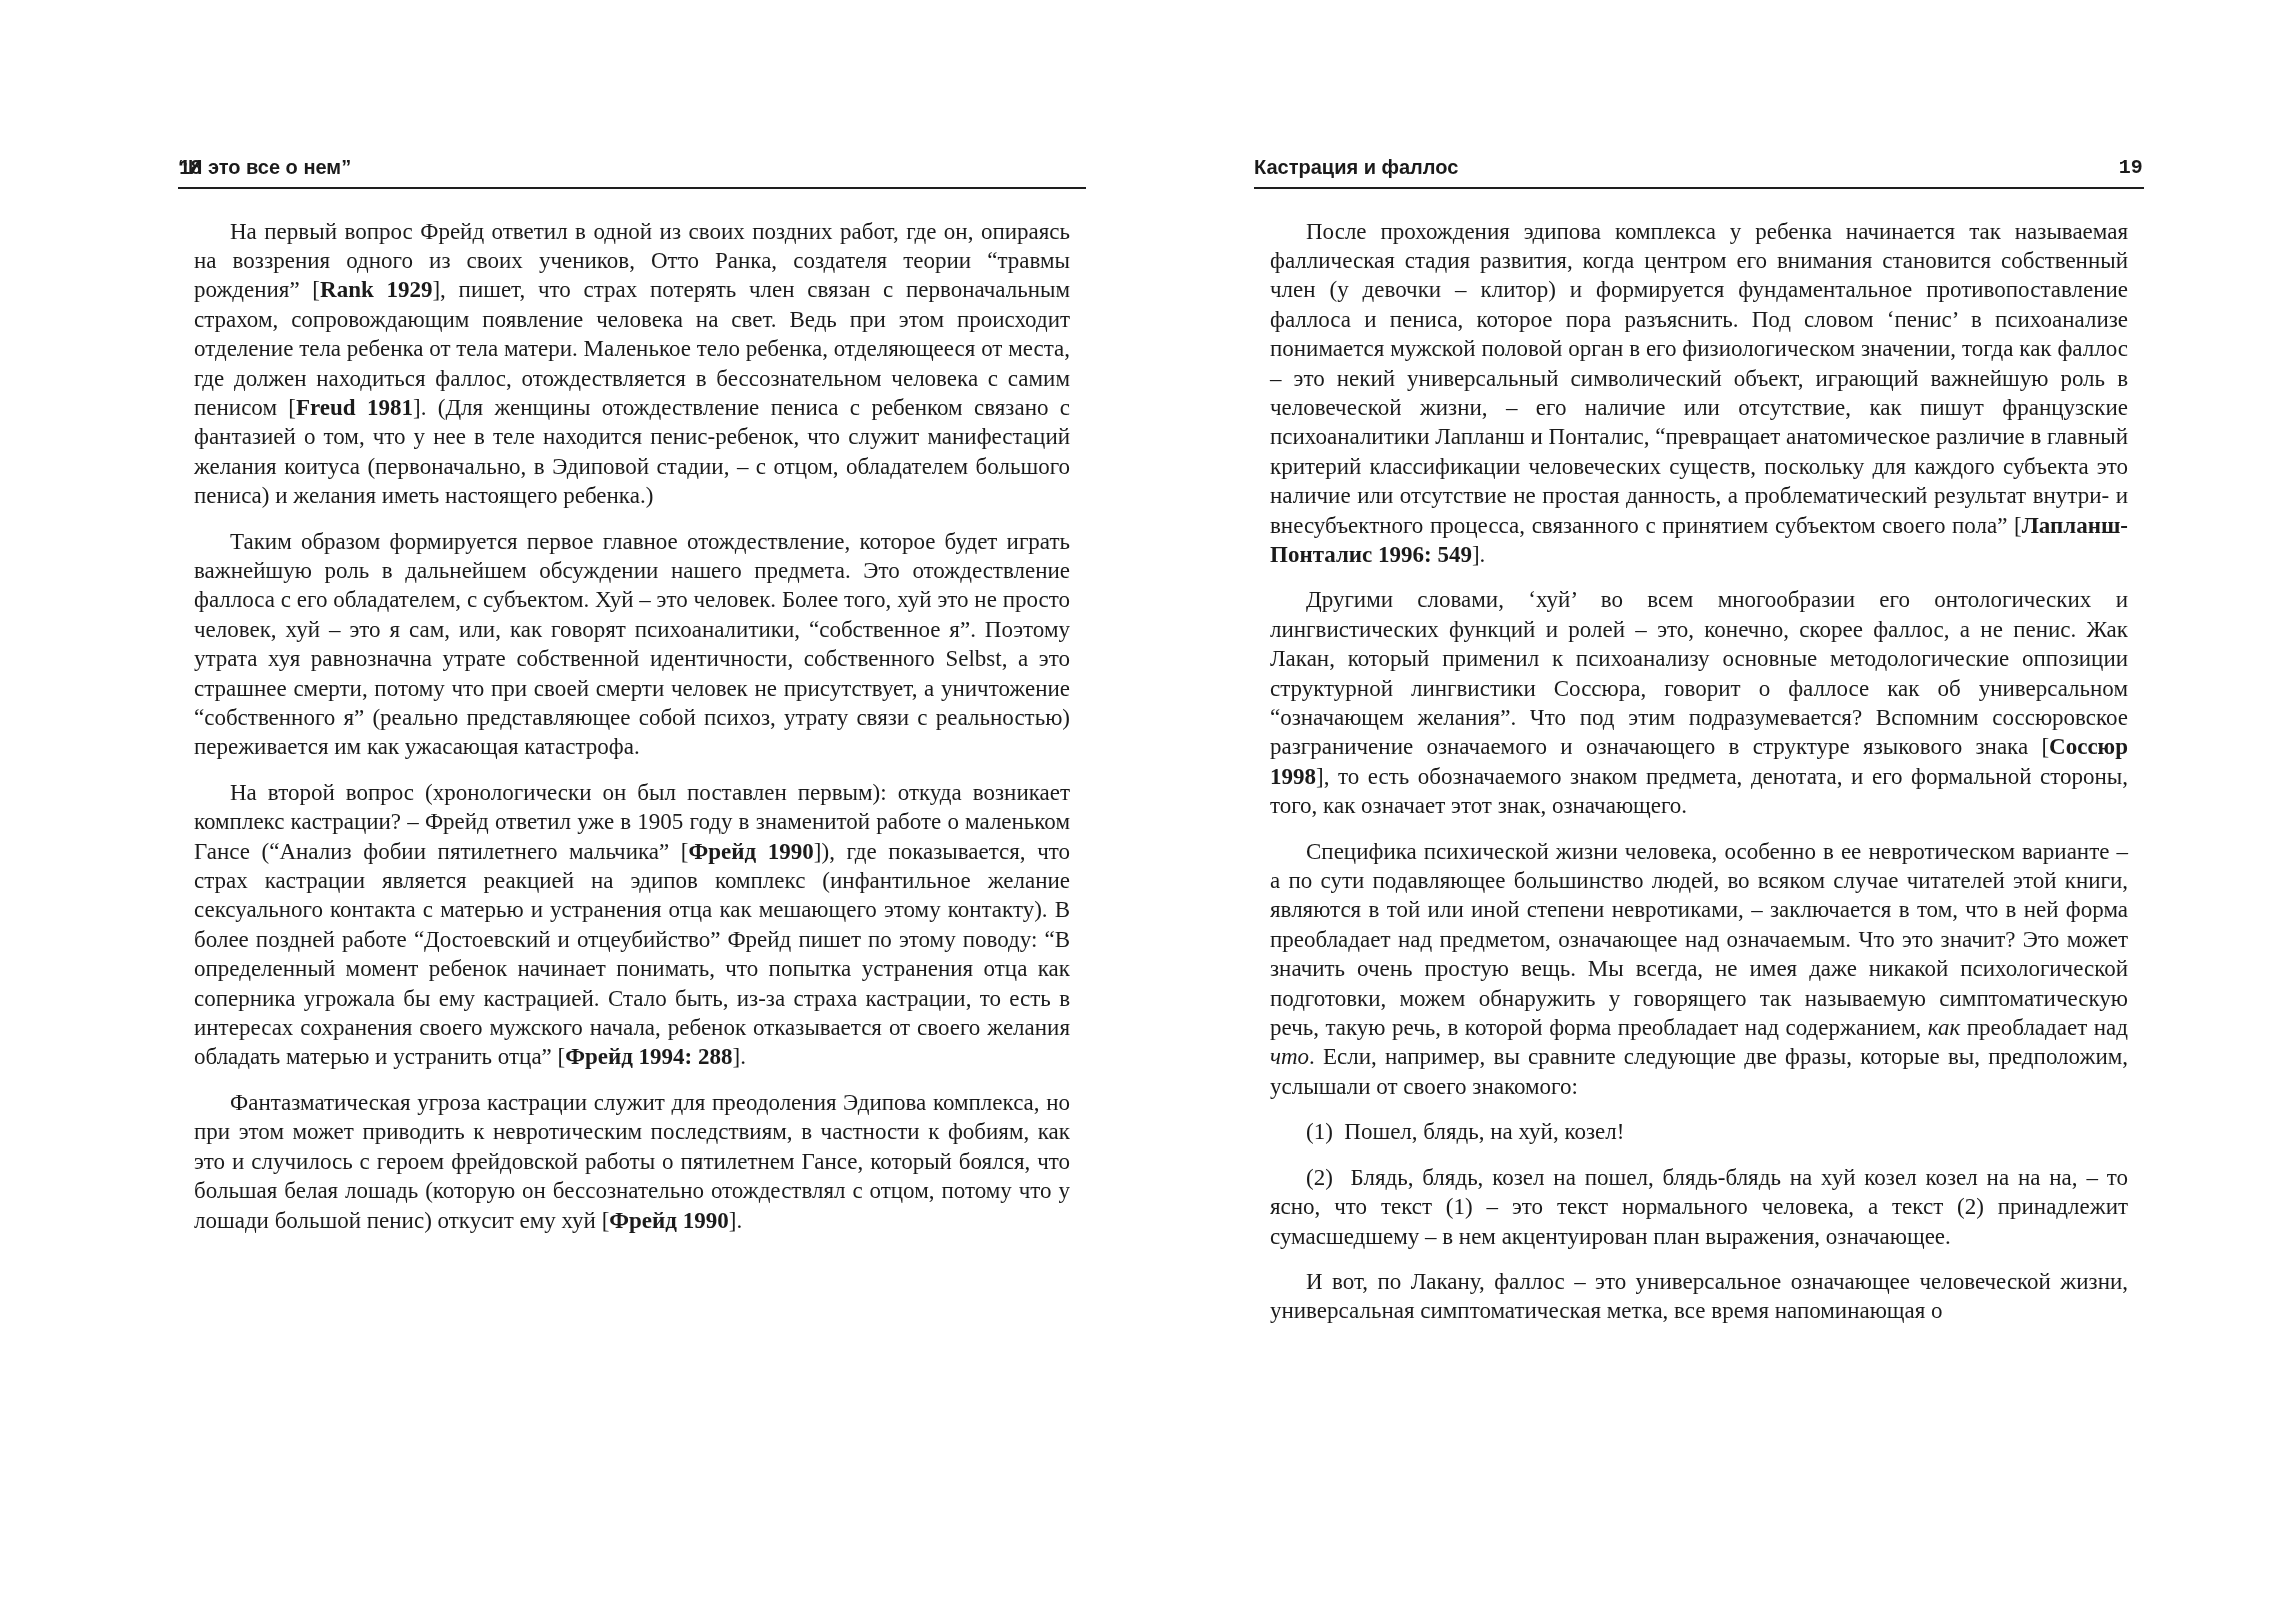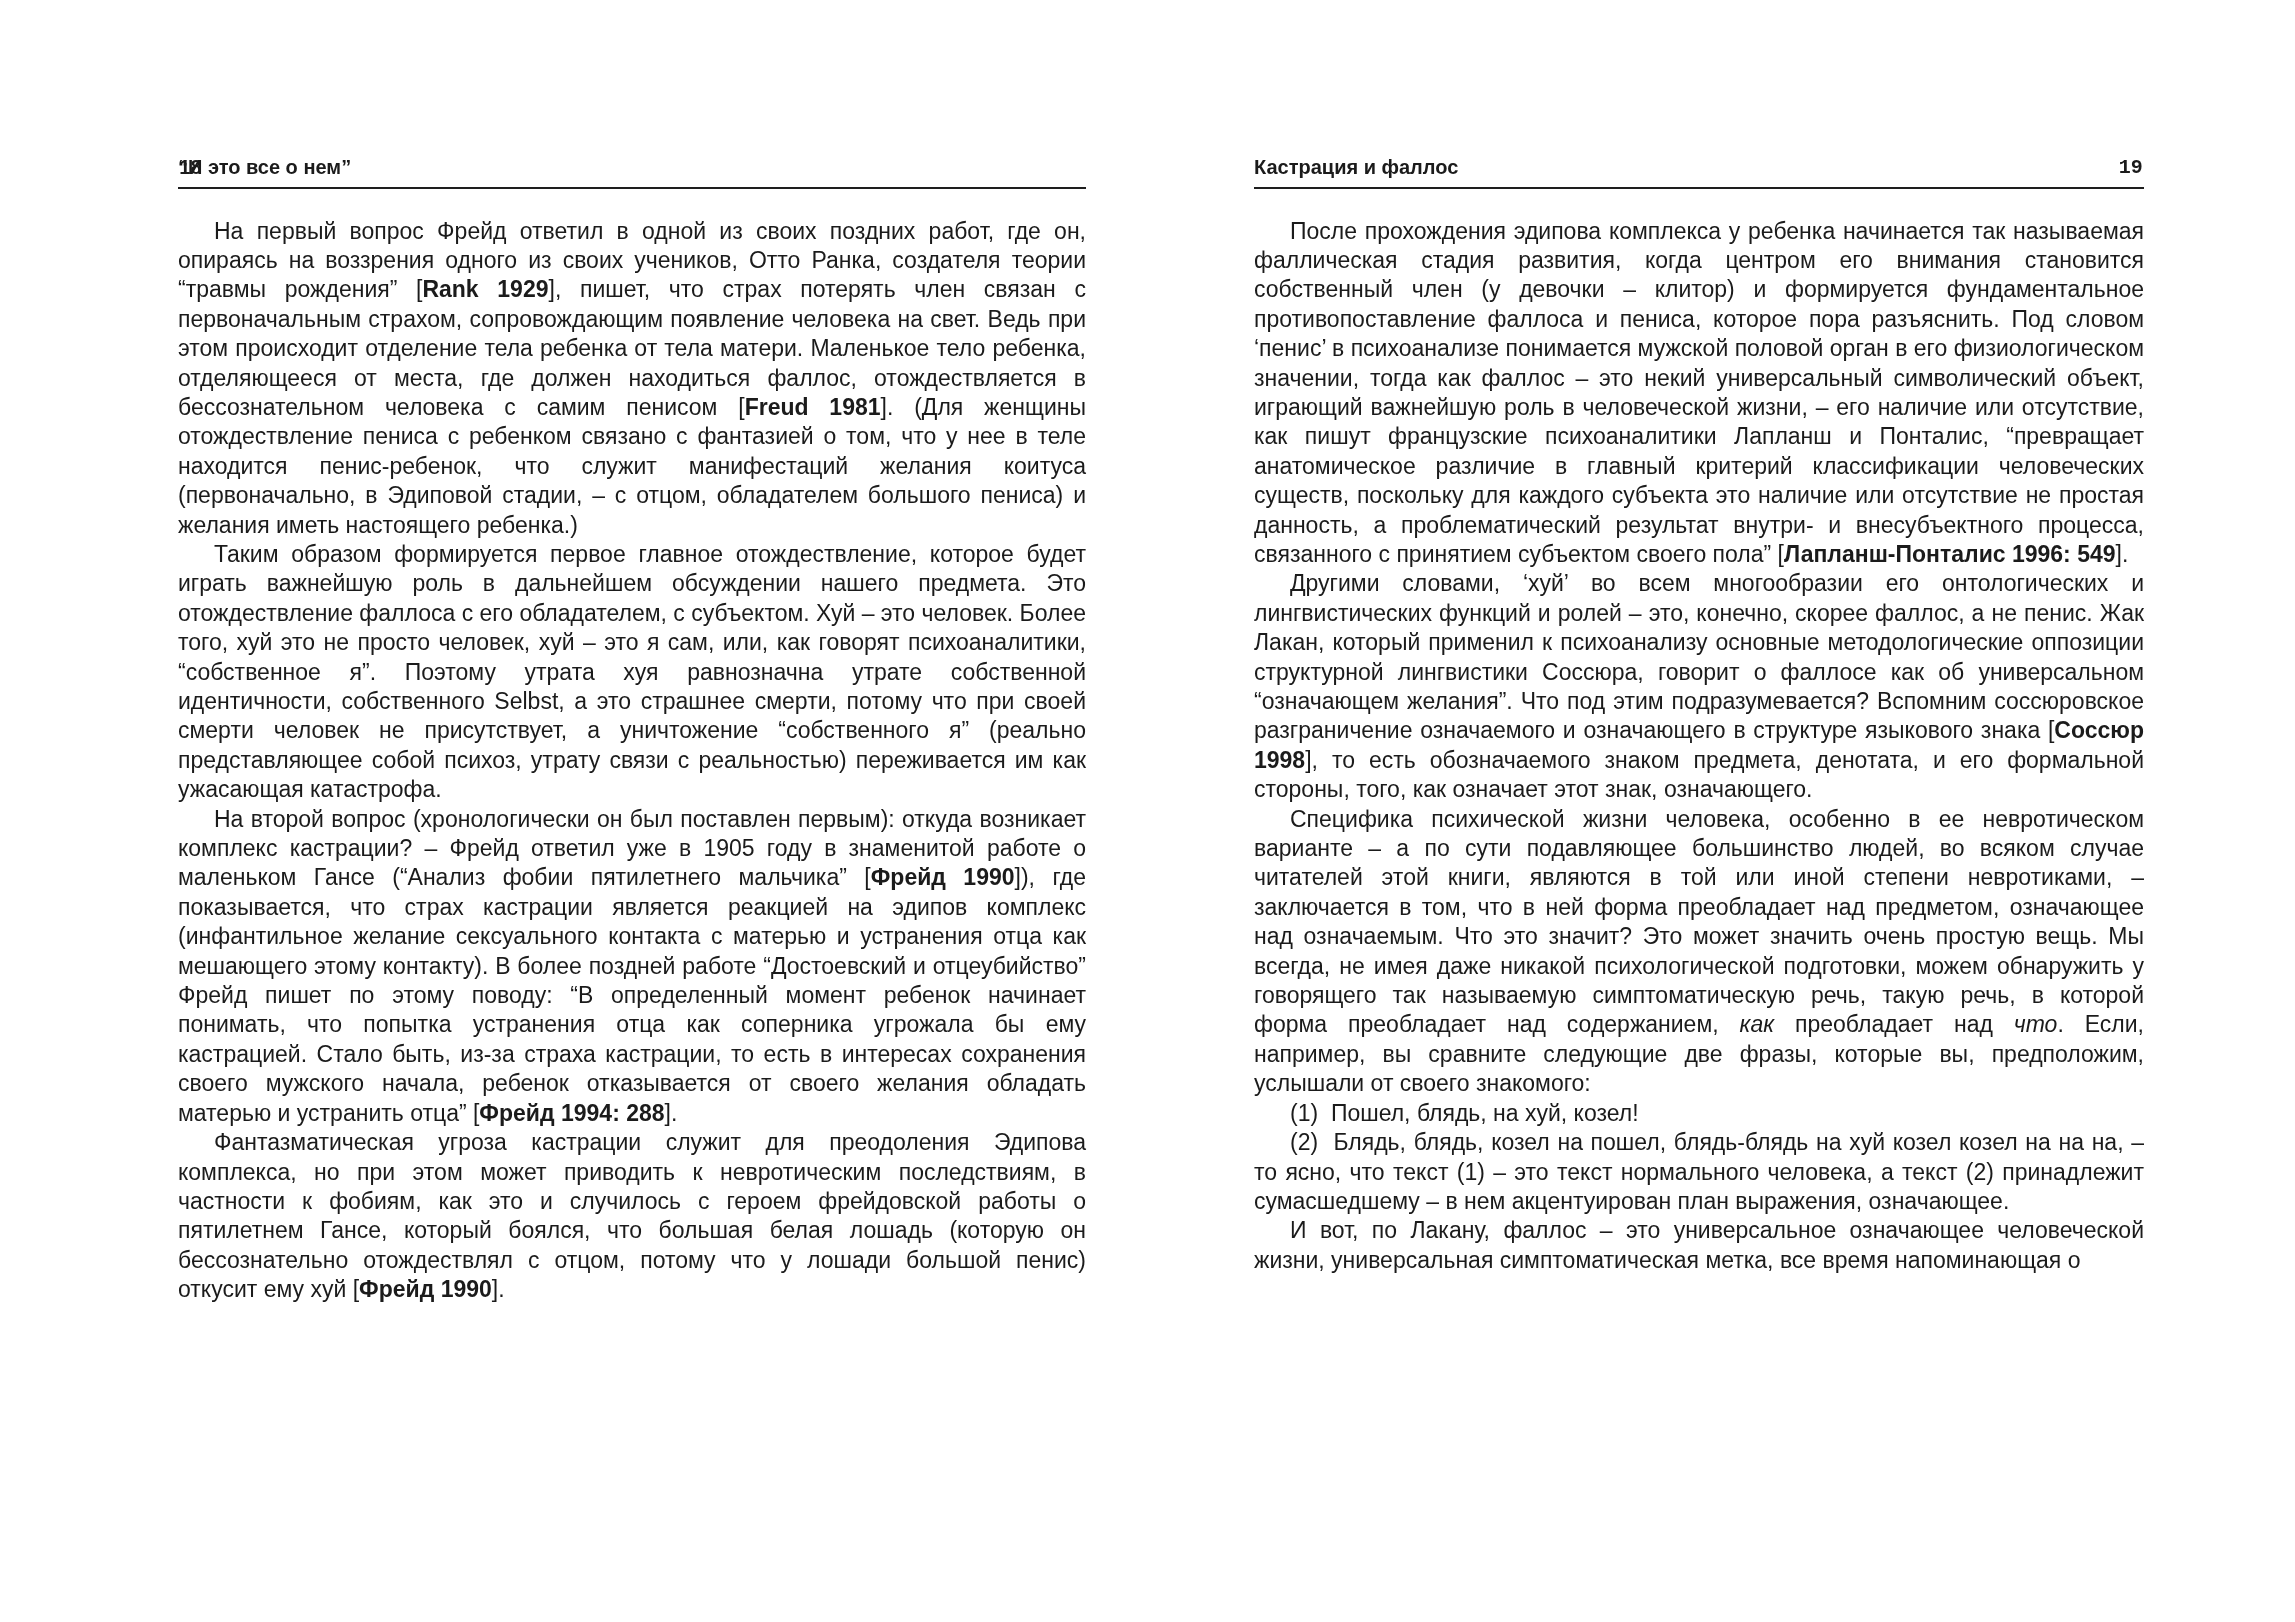--- a/index.html
+++ b/index.html
@@ -45,23 +45,24 @@
     right: 0;
   }
 
   .page-body {
     margin-top: 27.5px;
     font-size: 23px;
     line-height: 29.4px;
     text-align: justify;
   }
   .page-body p {
-    margin: 0;
+    margin: 16px;
     padding: 0;
     text-indent: 36px;
+    font-family: Liberation Serif, serif;
   }
   .page-body b { font-weight: bold; }
   .page-body i { font-style: italic; }
 </style>
 </head>
 <body>
 
 <div class="spread">
 
   <section class="page page-left">

